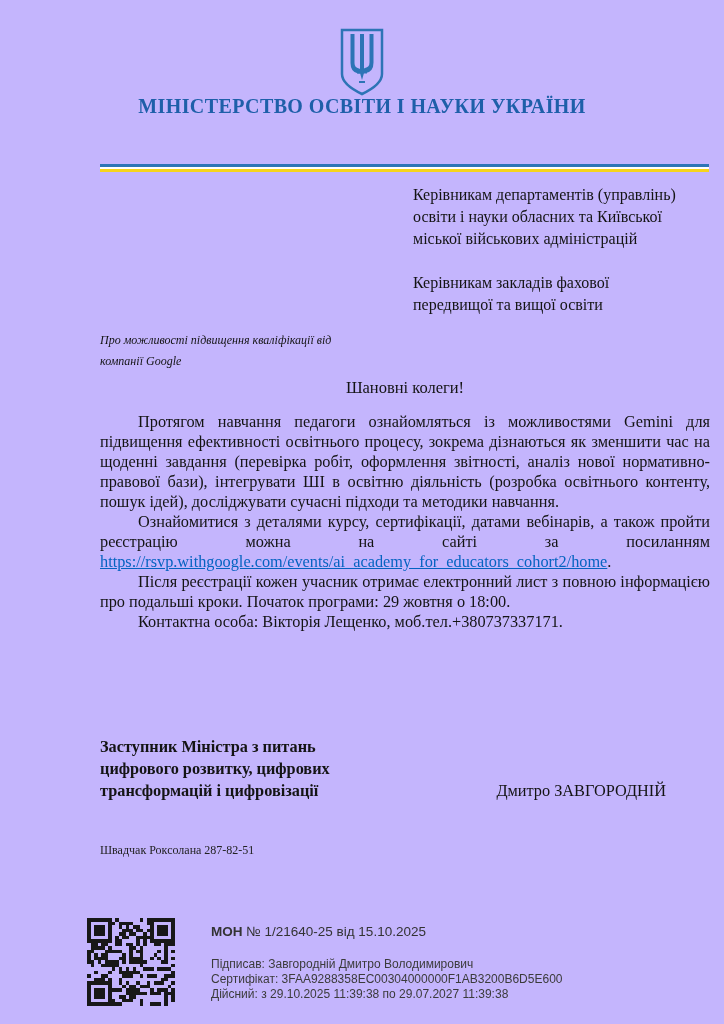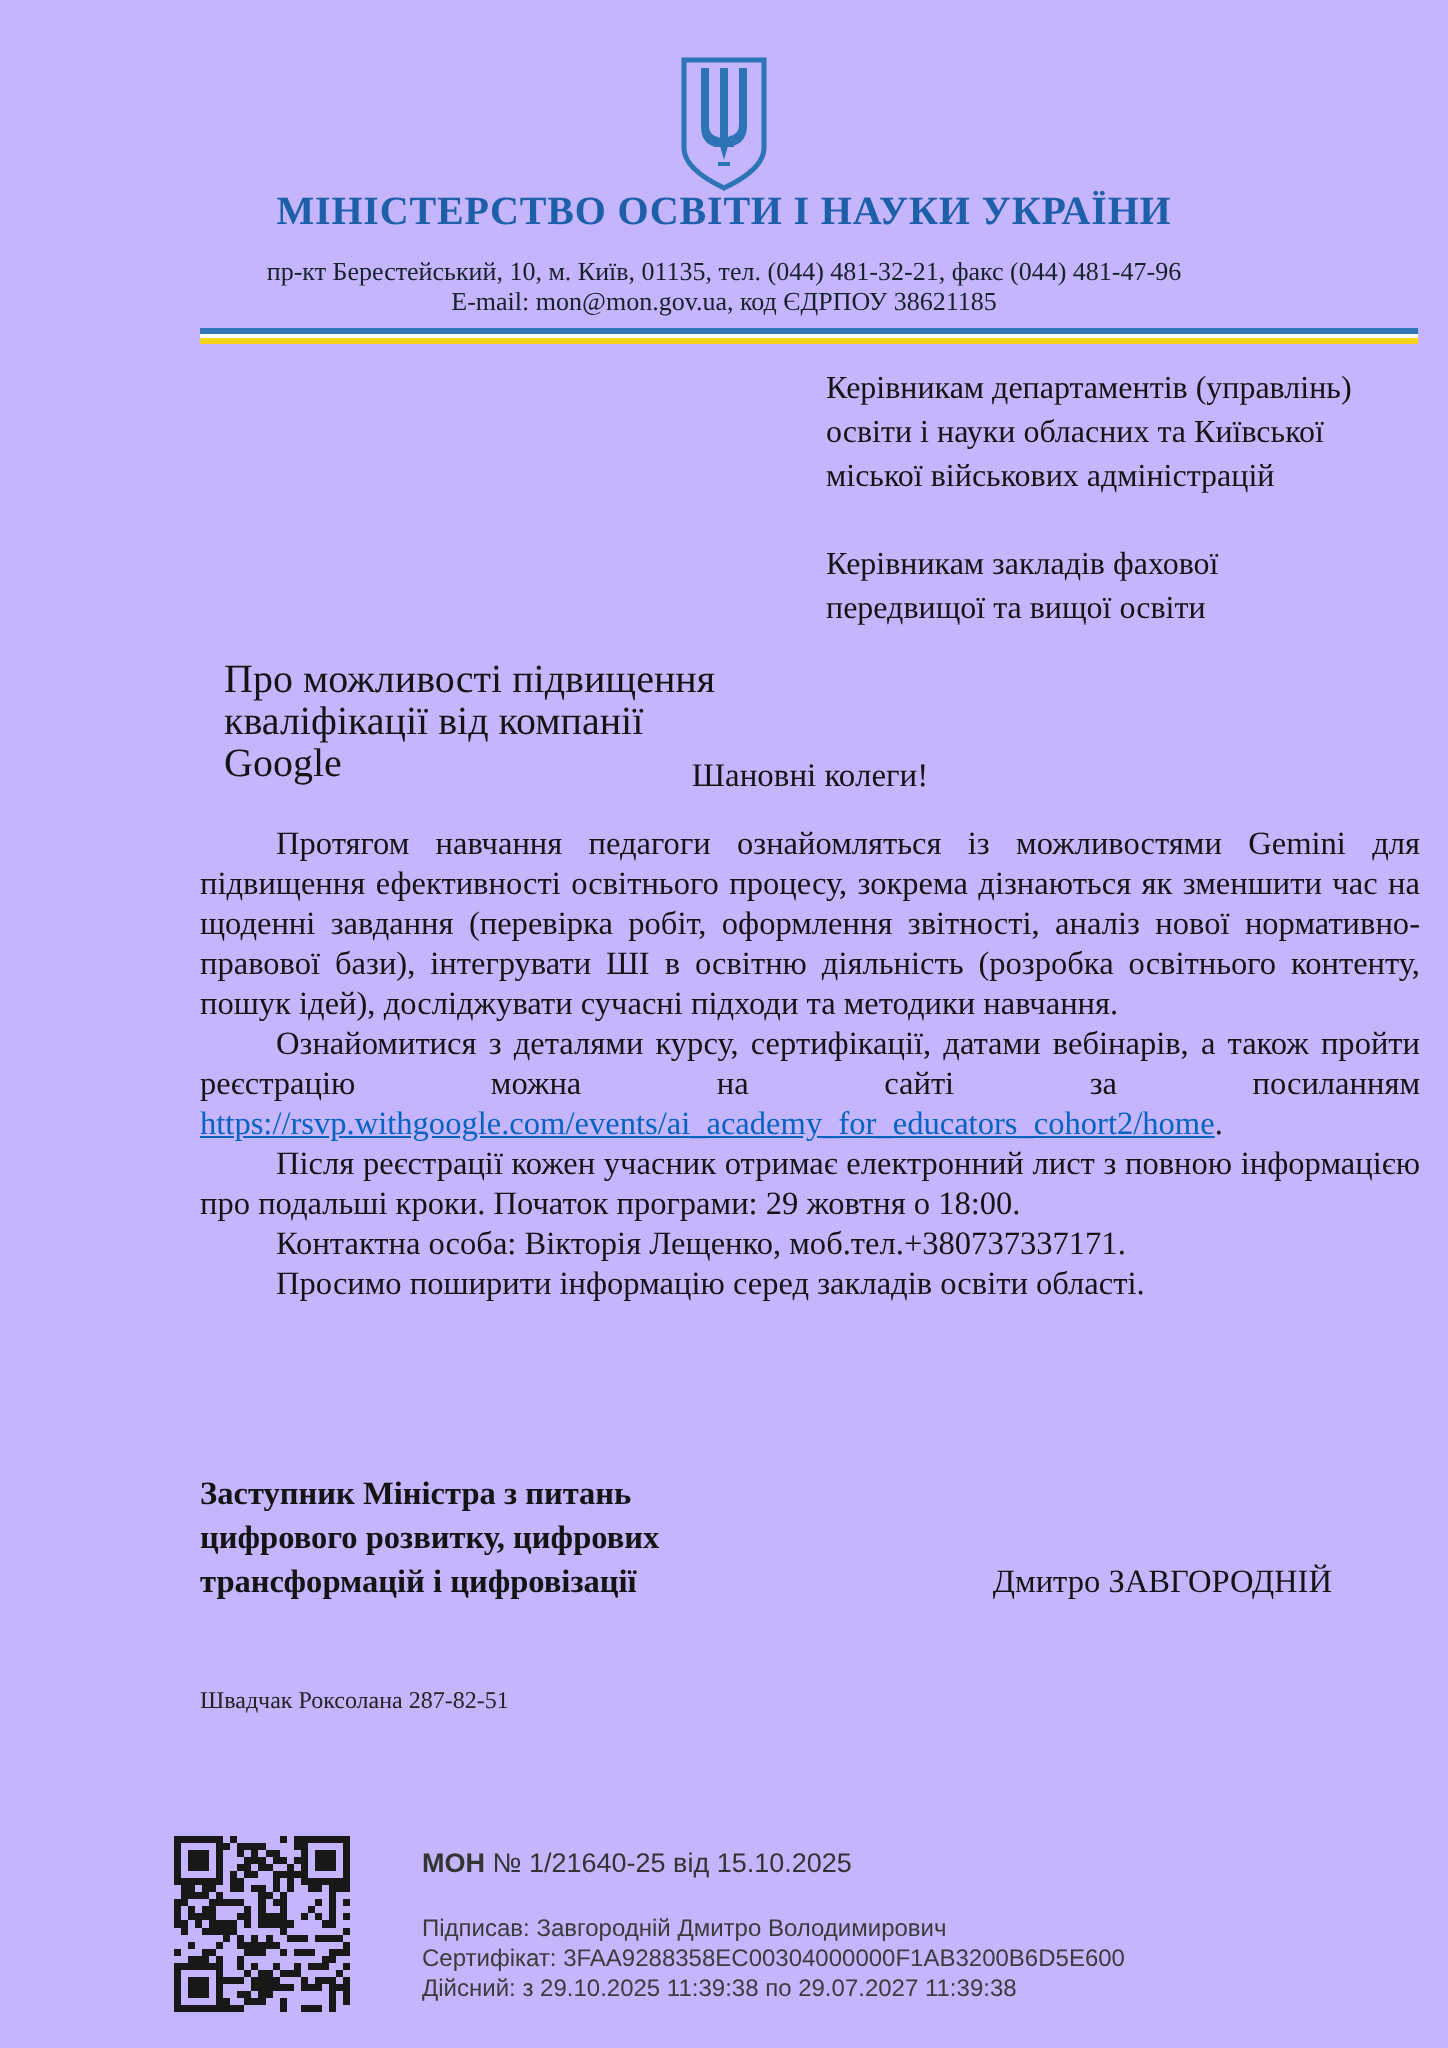--- a/index.html
+++ b/index.html
@@ -19,22 +19,22 @@
   }
   .divider{position:absolute;top:164px;left:100px;right:15px;}
   .divider .blue{height:3px;background:#2e75b6;}
   .divider .gap{height:2px;background:#fff;}
   .divider .yellow{height:3px;background:#f6d41c;}
   
   .recipient{position:absolute;left:413px;font-size:16px;line-height:22px;}
   .recipient.r1{top:184px;width:298px;}
   .recipient.r2{top:272px;width:240px;}
   
-  .subject{position:absolute;left:112px;top:330px;width:252px;
-    font-size:20px;line-height:21px;}
+  .subject{position:absolute;left:100px;top:330px;width:252px;
+    font-style:italic;font-size:12px;line-height:21px;}
   .salutation{position:absolute;left:100px;top:378px;width:610px;
     text-align:center;font-size:16.5px;}
   
   .body-text{position:absolute;left:100px;top:412px;width:610px;
     font-size:16.3px;line-height:20px;}
   .body-text p{margin:0;text-indent:38px;text-align:justify;}
   a.doc-link{color:#0563c1;text-decoration:underline;}
   
   .signature{position:absolute;left:100px;top:736px;width:610px;
     display:flex;align-items:flex-end;font-size:16.3px;line-height:22px;}
@@ -61,42 +61,37 @@
       <g fill="#2d74b6">
         <path d="M46 14 h8 v78 l-4 14 l-4 -14 z"></path>
         <path d="M27 14 h8 v58 q0 9 9 11 l2 1 v9 h-4 q-15 -3 -15 -21 z"></path>
         <path d="M65 14 h8 v57 q0 18 -15 21 h-4 v-9 l2 -1 q9 -2 9 -11 z"></path>
         <path d="M40 88 h20 v5 h-20 z"></path>
         <path d="M44 108 h12 v4 h-12 z"></path>
       </g>
     </svg>
   </div>
   <div class="ministry-name">МІНІСТЕРСТВО ОСВІТИ І НАУКИ УКРАЇНИ</div>
-  <div class="addr">
-    <div>пр-кт Берестейський, 10, м. Київ, 01135, тел. (044) 481-32-21, факс (044) 481-47-96</div>
-    <div>E-mail: mon@mon.gov.ua, код ЄДРПОУ 38621185</div>
-  </div>
   <div class="divider">
     <div class="blue"></div>
     <div class="gap"></div>
     <div class="yellow"></div>
   </div>
 
   <div class="recipient r1">Керівникам департаментів (управлінь) освіти і науки обласних та Київської міської військових адміністрацій</div>
   <div class="recipient r2">Керівникам закладів фахової передвищої та вищої освіти</div>
 
   <div class="subject">Про можливості підвищення кваліфікації від компанії Google</div>
   <div class="salutation">Шановні колеги!</div>
 
   <div class="body-text">
     <p>Протягом навчання педагоги ознайомляться із можливостями Gemini для підвищення ефективності освітнього процесу, зокрема дізнаються як зменшити час на щоденні завдання (перевірка робіт, оформлення звітності, аналіз нової нормативно-правової бази), інтегрувати ШІ в освітню діяльність (розробка освітнього контенту, пошук ідей), досліджувати сучасні підходи та методики навчання.</p>
     <p><span>Ознайомитися з деталями курсу, сертифікації, датами вебінарів, а також пройти реєстрацію можна на сайті за посиланням </span><a class="doc-link" href="#">https://rsvp.withgoogle.com/events/ai_academy_for_educators_cohort2/home</a><span>.</span></p>
     <p>Після реєстрації кожен учасник отримає електронний лист з повною інформацією про подальші кроки. Початок програми: 29 жовтня о 18:00.</p>
     <p>Контактна особа: Вікторія Лещенко, моб.тел.+380737337171.</p>
-    <p>Просимо поширити інформацію серед закладів освіти області.</p>
   </div>
 
   <div class="signature">
     <div class="sig-pos">Заступник Міністра з питань цифрового розвитку, цифрових трансформацій і цифровізації</div>
     <div class="sig-name">Дмитро ЗАВГОРОДНІЙ</div>
   </div>
 
   <div class="executor">Швадчак Роксолана 287-82-51</div>
 
   <div class="stamp">

